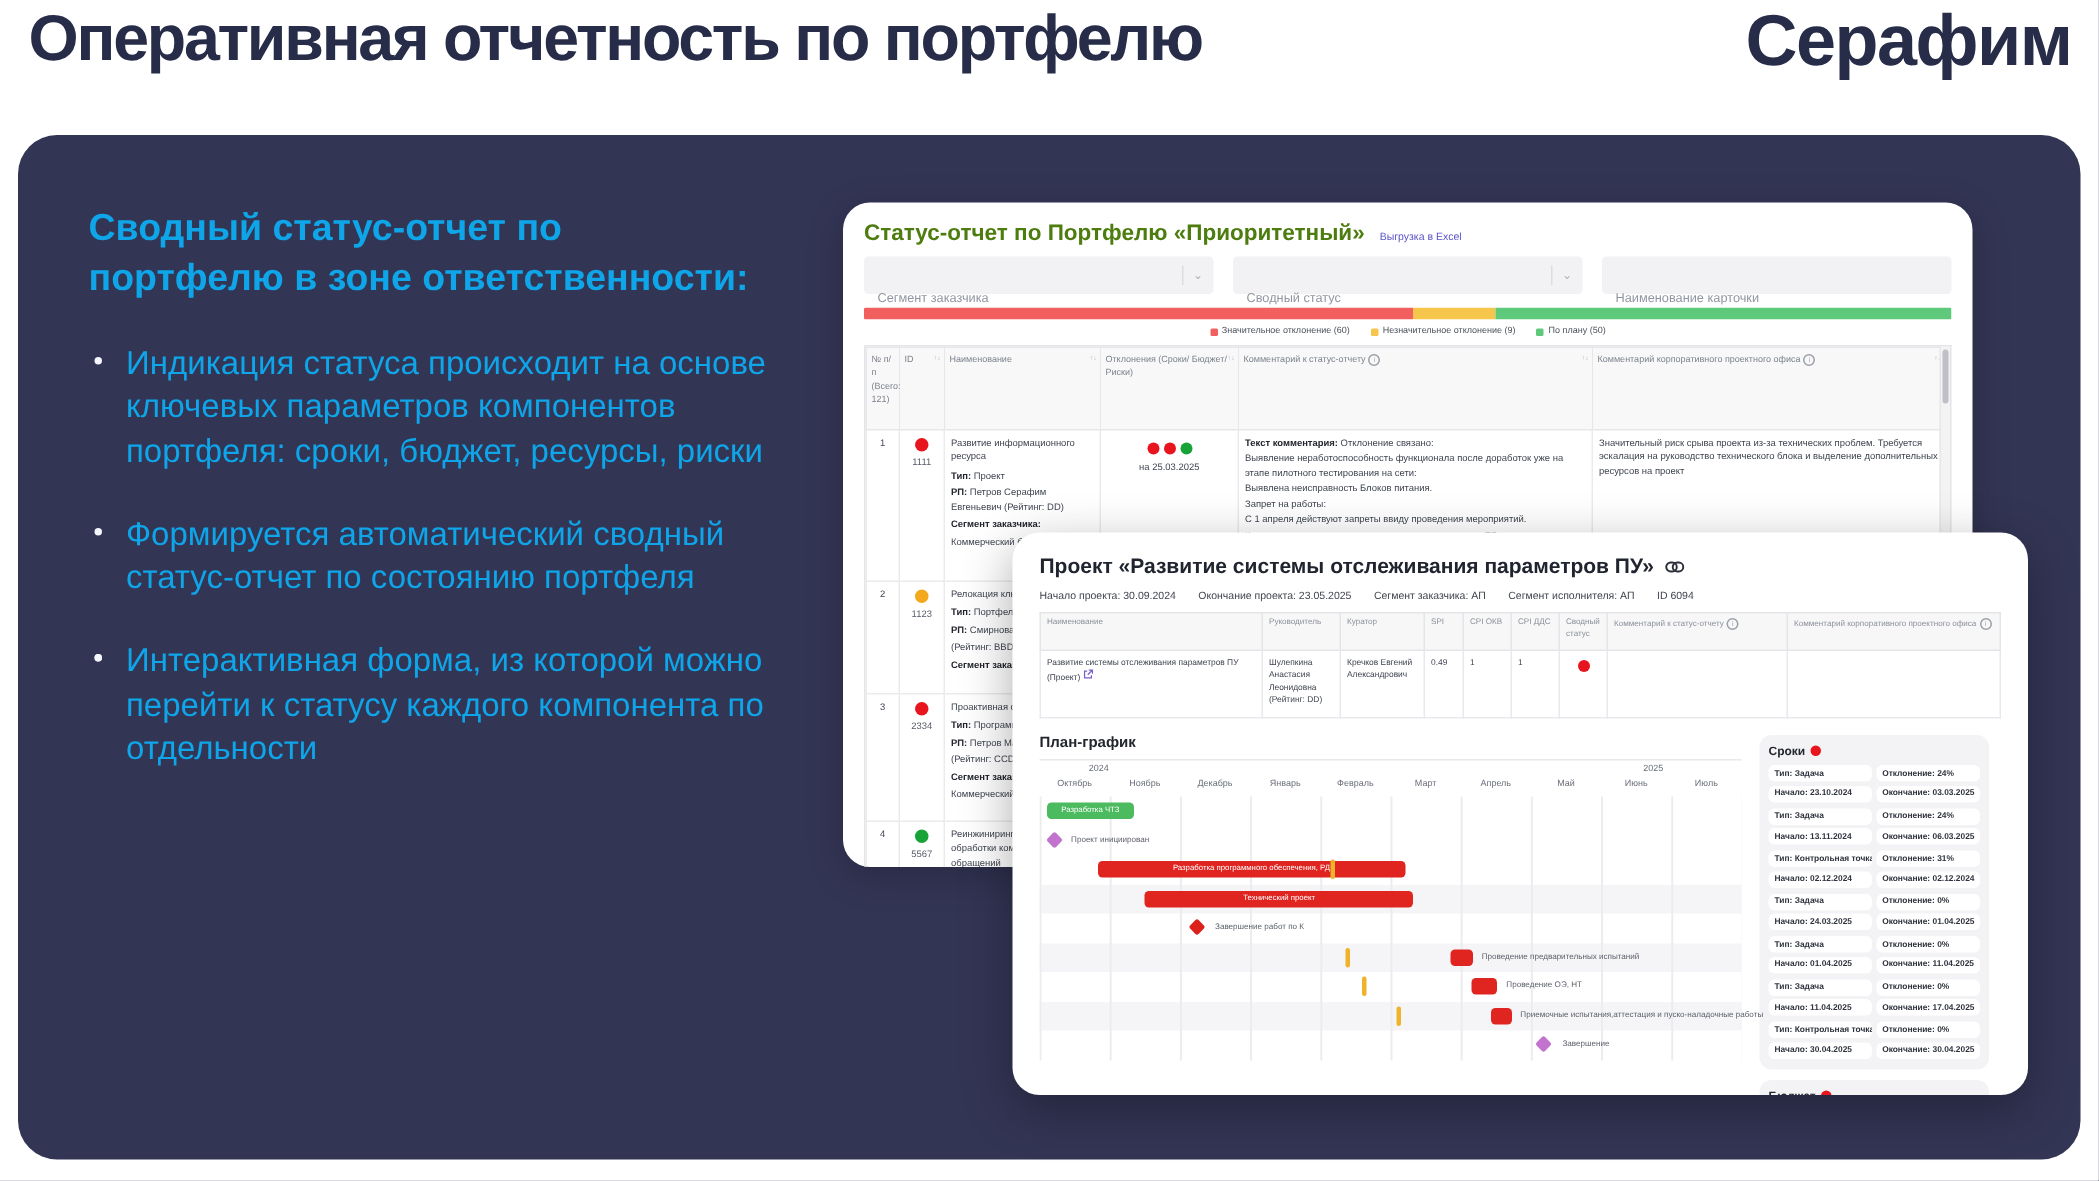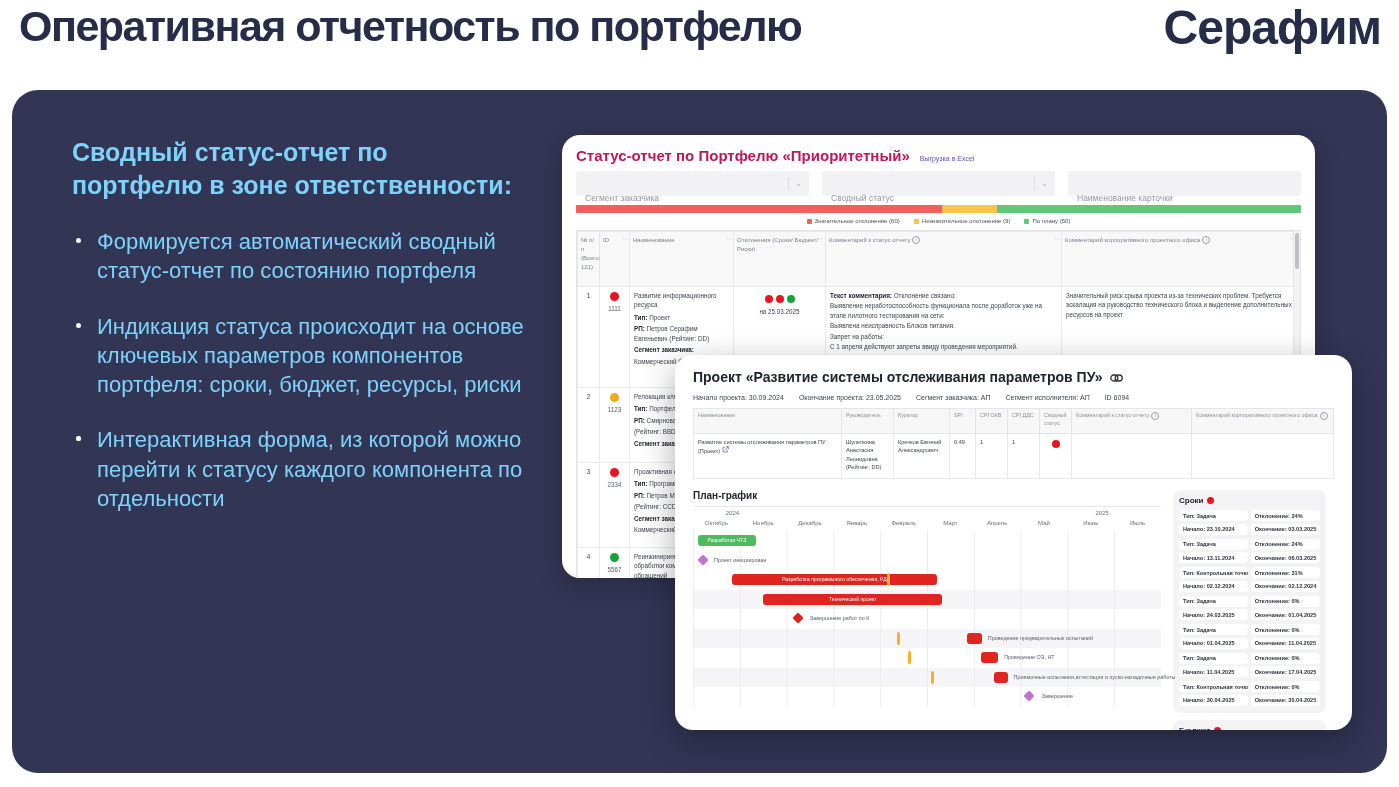--- a/index.html
+++ b/index.html
@@ -6,34 +6,34 @@
   .slide{position:relative;width:1399px;height:787px;background:#fff;overflow:hidden;}
 
   
   .slide-title{position:absolute;left:19px;top:2px;font-size:43px;font-weight:800;color:#272c49;letter-spacing:-1.5px;}
   .brand{position:absolute;right:18px;top:0px;font-size:48px;font-weight:800;color:#272c49;letter-spacing:-1px;}
 
   
   .panel{position:absolute;left:12px;top:90px;width:1375px;height:683px;background:#333555;border-radius:26px;}
 
   
-  .intro{position:absolute;left:60px;top:46px;width:500px;color:#7dd3fc;}
+  .intro{position:absolute;left:47px;top:46px;width:500px;color:#0ea5e9;}
   .intro h2{margin:0;font-size:25px;font-weight:700;line-height:1.3;width:450px;}
   .bullets{margin:26px 0 0;padding:0;list-style:none;}
   .bullets li{position:relative;padding-left:25px;font-size:22px;line-height:1.33;margin-bottom:26px;width:470px;}
   .bdot{position:absolute;left:4px;top:11px;width:5px;height:5px;border-radius:50%;background:#f6f7fc;}
 
   
   .card{position:absolute;background:#fff;border-radius:18px;box-sizing:border-box;overflow:hidden;}
   .card1{left:550px;top:45px;width:753px;height:443px;padding:12px 14px 0;box-shadow:0 6px 24px rgba(0,0,0,.22);}
   .card2{left:663px;top:265px;width:677px;height:375px;padding:14px 18px;box-shadow:0 10px 34px rgba(0,0,0,.32);z-index:5;}
 
   
   .r-title-row{display:flex;align-items:baseline;gap:10px;}
-  .r-title{font-size:15px;font-weight:800;color:#be185d;}
+  .r-title{font-size:15px;font-weight:800;color:#4d7c0f;}
   .r-export{font-size:7px;color:#5b53c9;text-decoration:none;cursor:pointer;}
   .filters{display:flex;gap:13px;margin-top:7px;}
   .filter{flex:1;height:25px;background:#f2f2f4;border-radius:3px;display:flex;align-items:center;padding:0 7px;}
   .filter input{border:none;background:transparent;outline:none;width:100%;font-size:8.5px;color:#444;margin-top:28px;}
   .filter input::placeholder{color:#9096a1;}
   .chev{color:#aeb2bb;font-size:8px;border-left:1px solid #dcdce2;padding-left:6px;height:13px;display:flex;align-items:center;cursor:pointer;}
   .statusbar{display:flex;height:8px;margin-top:9px;border-radius:1px;overflow:hidden;}
   .legend{display:flex;justify-content:center;gap:14px;margin-top:4px;height:8px;font-size:6px;color:#4c515b;align-items:center;}
   .legend .item{display:flex;align-items:center;gap:3px;}
   .sw{width:5px;height:5px;border-radius:1px;display:inline-block;}
@@ -99,22 +99,22 @@
 
 <div class="slide">
   <div class="slide-title">Оперативная отчетность по портфелю</div>
   <div class="brand">Серафим</div>
 
   <div class="panel">
 
     <div class="intro">
       <h2>Сводный статус-отчет по портфелю в зоне ответственности:</h2>
       <ul class="bullets">
+        <li><span class="bdot"></span><span>Индикация статуса происходит на основе ключевых параметров компонентов портфеля: сроки, бюджет, ресурсы, риски</span></li>
         <li><span class="bdot"></span><span>Формируется автоматический сводный статус-отчет по состоянию портфеля</span></li>
-        <li><span class="bdot"></span><span>Индикация статуса происходит на основе ключевых параметров компонентов портфеля: сроки, бюджет, ресурсы, риски</span></li>
         <li><span class="bdot"></span></li>
         <li><span class="bdot"></span><span>Интерактивная форма, из которой можно перейти к статусу каждого компонента по отдельности</span></li>
       </ul>
     </div>
 
     <div class="card card1">
       <div class="r-title-row">
         <span class="r-title">Статус-отчет по Портфелю «Приоритетный»</span>
         <a class="r-export">Выгрузка в Excel</a>
       </div>

